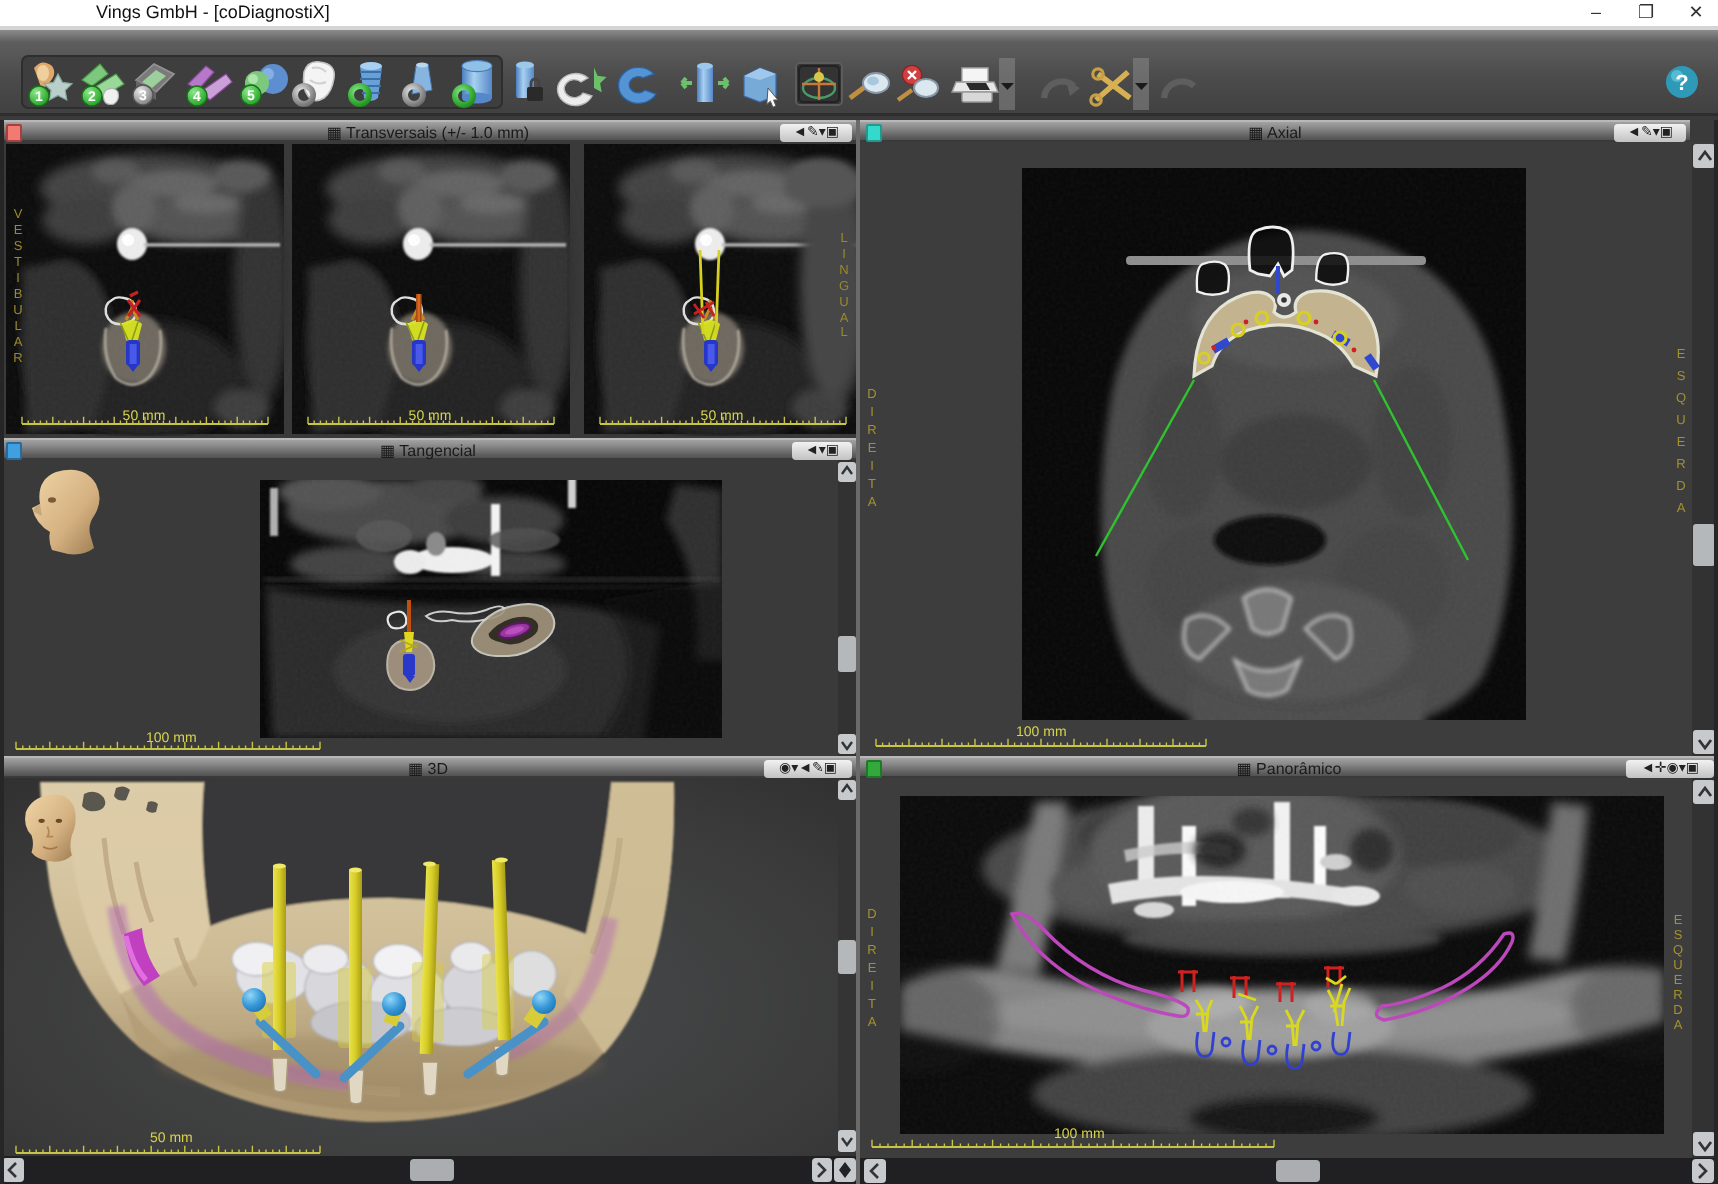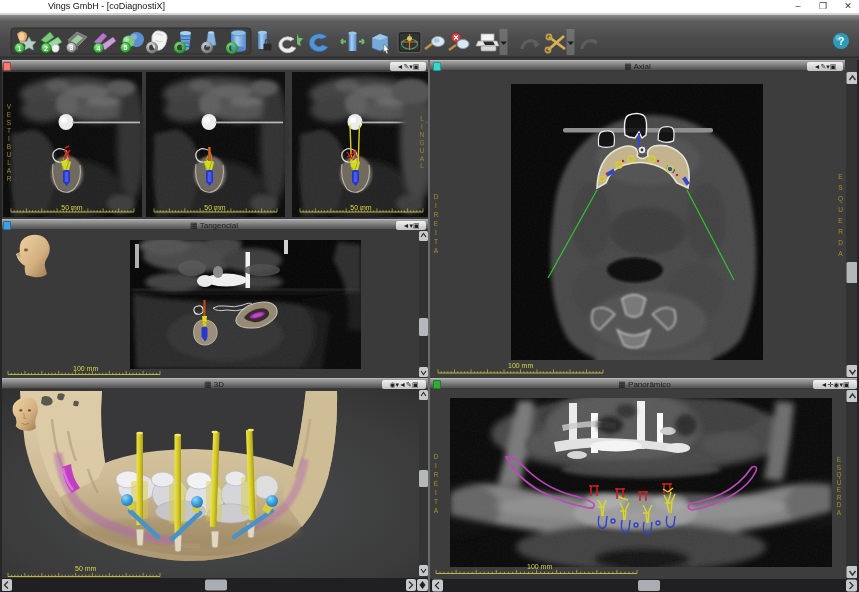--- a/index.html
+++ b/index.html
@@ -159,20 +159,21 @@
 
     <path d="M582,49 a9,9 0 0 1 15,-6" stroke="#5e5e5e" stroke-width="3.2" fill="none"></path>
 
     <circle cx="841" cy="41" r="8" fill="#2e9ab8"></circle>
     <circle cx="838.5" cy="38" r="3" fill="#6ac8dc" opacity="0.7"></circle>
     <text x="841" y="45" font-size="11" font-weight="bold" fill="#fff" text-anchor="middle">?</text>
   </svg>
 
   <div class="abs" style="left:0;top:60px;width:428px;height:158px;background:#3a3a3a;">
     <div class="ptitle" style="position:relative;">
+      <div class="ptext">▦ Transversais (+/- 1.0 mm)</div>
       <div class="sq" style="left:3px;top:1px;background:#ef7b72;border:1px solid #a84040;"></div>
       <div class="ticonbox" style="right:2px;width:36px;">◄✎▾▣</div>
     </div>
     <svg class="abs" style="left:0;top:11px;" width="428" height="147" viewBox="0 0 428 147" id="transsvg">
       <defs>
         <filter id="b1" x="-50%" y="-50%" width="200%" height="200%">
             <feGaussianBlur stdDeviation="1"></feGaussianBlur>
           </filter>
         <filter id="b2" x="-50%" y="-50%" width="200%" height="200%">
             <feGaussianBlur stdDeviation="2"></feGaussianBlur>

